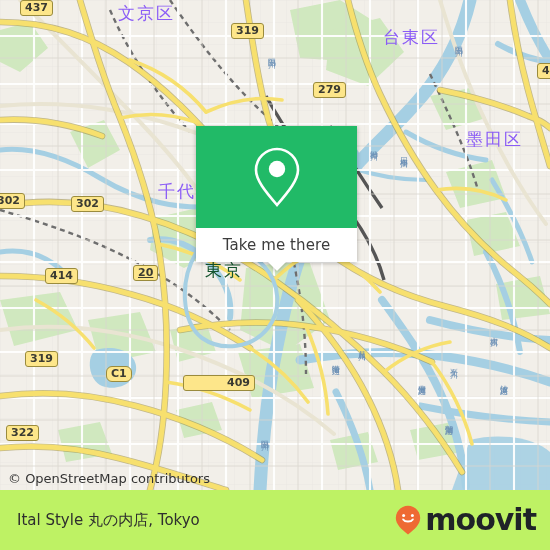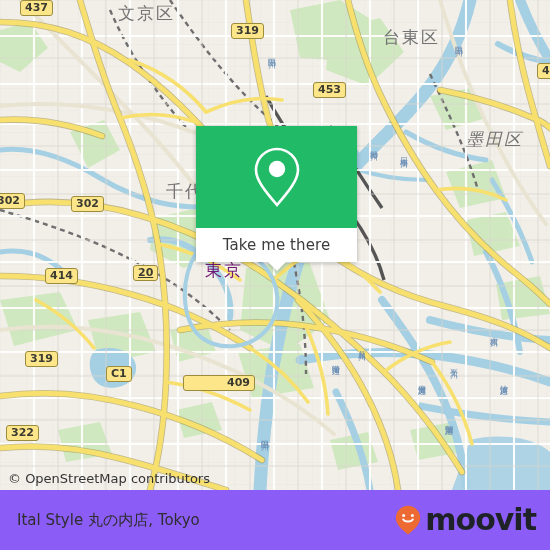--- a/index.html
+++ b/index.html
@@ -43,27 +43,27 @@
   .map-label {
     position: absolute;
     color: #5a5a5a;
     white-space: nowrap;
     pointer-events: none;
     font-family: "DejaVu Sans", sans-serif;
   }
 
   .ward-label {
     font-size: 17px;
-    color: #737373;
+    color: #8b5cf6;
     letter-spacing: 2px;
   }
 
   .city-label {
     font-size: 17px;
-    color: #701a75;
+    color: #14532d;
     letter-spacing: 2px;
   }
 
   .water-label {
     font-size: 8px;
     color: #6a8fb5;
     letter-spacing: 1px;
   }
 
   .water-label.vert {
@@ -160,21 +160,21 @@
     white-space: nowrap;
   }
 
   
   #footer-bar {
     position: absolute;
     left: 0;
     top: 490px;
     width: 550px;
     height: 60px;
-    background: #8b5cf6;
+    background: #bef264;
     z-index: 50;
   }
 
   #footer-title {
     position: absolute;
     left: 17px;
     top: 50%;
     transform: translateY(-50%);
     font-size: 15px;
     color: #2e2e2e;
@@ -395,22 +395,22 @@
       </g>
 
       <g stroke="#a5cfe3" fill="none" stroke-width="4">
         <path d="M198 250 C222 242 248 248 264 266 C280 284 282 310 268 328 C252 348 222 352 202 338 C182 324 178 280 198 250 Z"></path>
       </g>
     </svg>
 
     <div>
       <div class="map-label ward-label" style="left:118px; top:2px;">文京区</div>
       <div class="map-label ward-label" style="left:383px; top:6px;margin-top:20px;">台東区</div>
-      <div class="map-label ward-label" style="left:466px; top:128px;font-style:italic;">墨田区</div>
-      <div class="map-label ward-label" style="left:166px; top:180px;">千代</div>
+      <div class="map-label ward-label" style="left:466px; top:128px;">墨田区</div>
+      <div class="map-label ward-label" style="left:158px; top:180px;">千代</div>
       <div class="map-label city-label" style="left:205px; top:259px;">東京</div>
     </div>
 
     <div>
       <div class="map-label water-label vert" style="left:452px; top:40px;">隅田川</div>
       <div class="map-label water-label vert" style="left:265px; top:52px;">隅田川</div>
       <div class="map-label water-label vert" style="left:258px; top:434px;">隅田川</div>
       <div class="map-label water-label vert" style="left:447px; top:362px;">平久川</div>
       <div class="map-label water-label vert" style="left:487px; top:330px;">大横川</div>
       <div class="map-label water-label vert" style="left:415px; top:378px;">豊洲運河</div>
@@ -418,27 +418,27 @@
       <div class="map-label water-label vert" style="left:355px; top:344px;">月島川</div>
       <div class="map-label water-label vert" style="left:329px; top:358px;">晴海運河</div>
       <div class="map-label water-label vert" style="left:442px; top:418px;">朝潮運河</div>
       <div class="map-label water-label vert" style="left:367px; top:144px;">神田川</div>
       <div class="map-label water-label vert" style="left:397px; top:150px;">日本橋川</div>
     </div>
 
     <div>
       <div class="shield" style="left:20px;  top:0px;">437</div>
       <div class="shield" style="left:231px; top:23px;">319</div>
-      <div class="shield" style="left:313px; top:82px;">453</div>
+      <div class="shield" style="left:313px; top:82px;">279</div>
       <div class="shield" style="left:-8px;  top:193px;">302</div>
       <div class="shield" style="left:71px;  top:196px;">302</div>
       <div class="shield" style="left:45px;  top:268px;">414</div>
       <div class="shield" style="left:133px; top:265px;text-decoration:underline;">20</div>
       <div class="shield" style="left:25px;  top:351px;">319</div>
-      <div class="shield" style="left:106px; top:366px;">C1</div>
+      <div class="shield" style="left:106px; top:366px;border-radius:6px;">C1</div>
       <div class="shield" style="left:183px; top:375px;padding-left:43px;">409</div>
       <div class="shield" style="left:6px;   top:425px;">322</div>
       <div class="shield" style="left:537px; top:63px;">46</div>
     </div>
 
     <div id="osm-attribution">© OpenStreetMap contributors</div>
 
     <div id="popup-card">
       <div id="popup-image">
         <svg id="pin-icon" viewBox="0 0 52 62">

